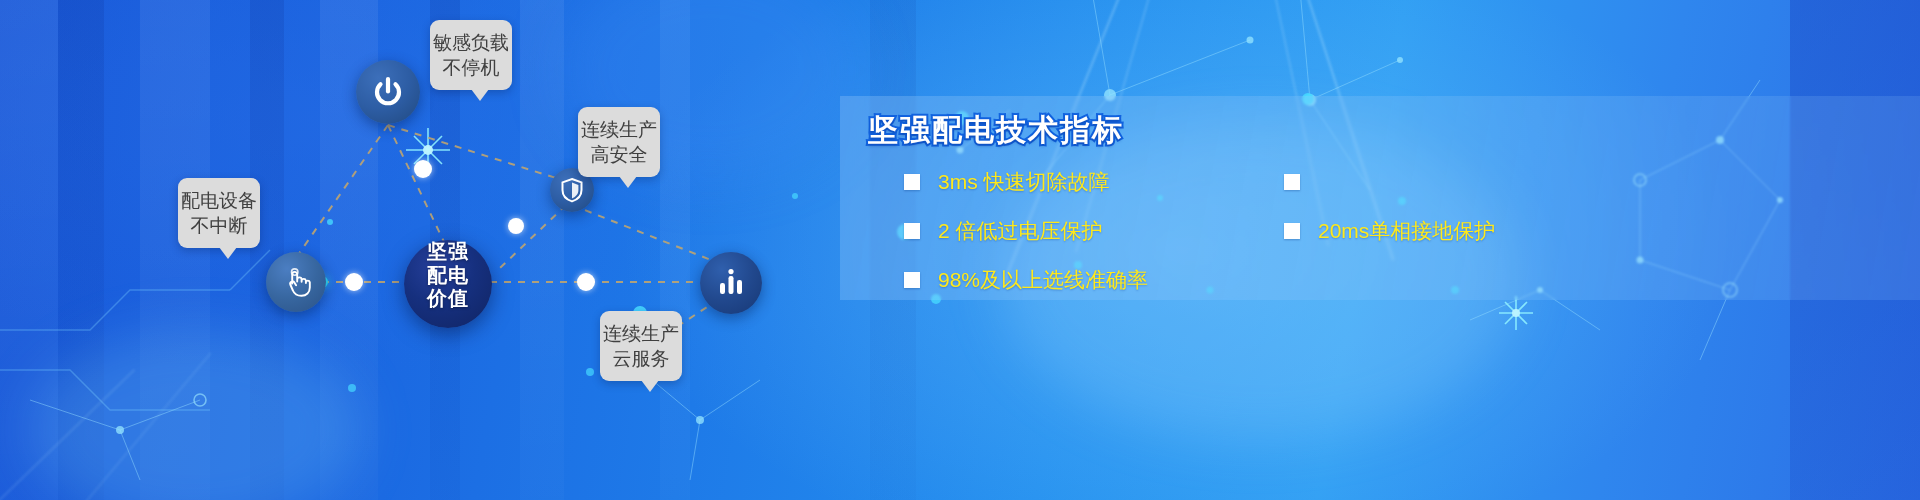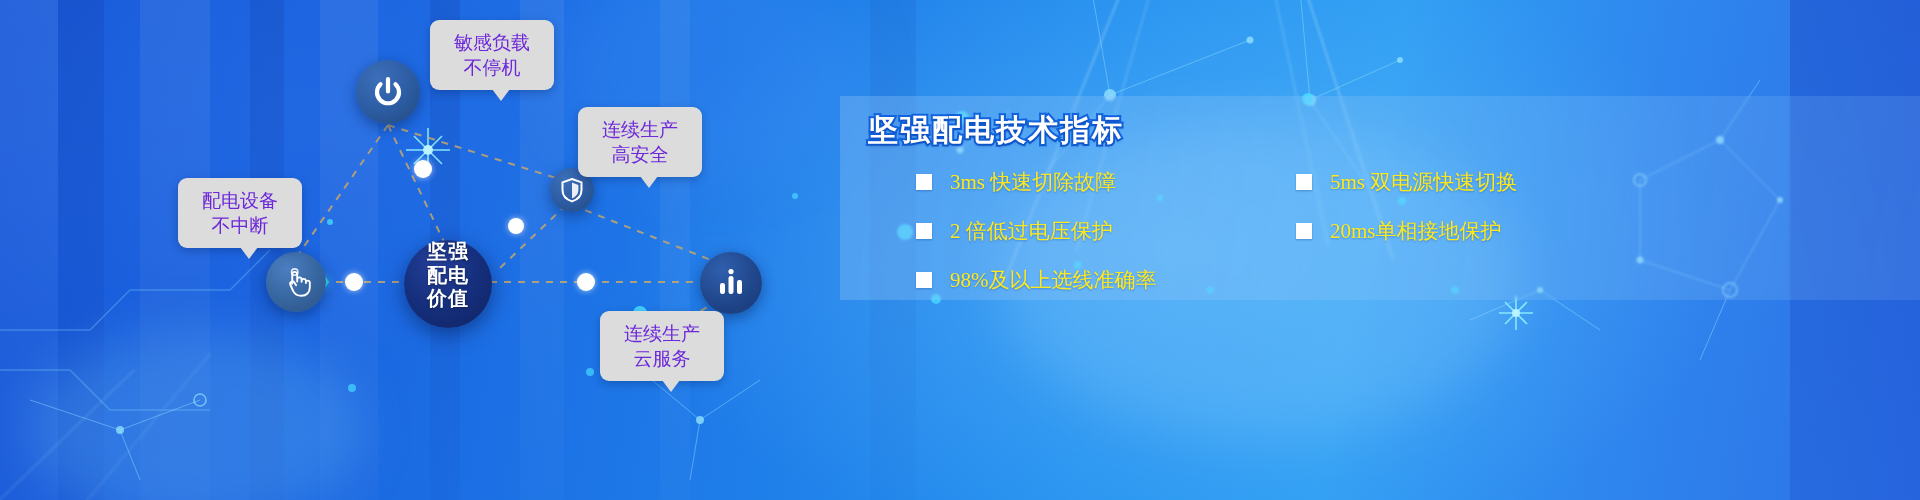--- a/index.html
+++ b/index.html
@@ -35,37 +35,37 @@
 
   .node{position:absolute;border-radius:50%;display:flex;align-items:center;justify-content:center;
         box-shadow:0 4px 14px rgba(4,28,80,.45);}
   .node svg{display:block;}
 
   .hub{position:absolute;border-radius:50%;background:radial-gradient(circle at 38% 30%,#26409c 0%,#16307f 45%,#102463 100%);
        display:flex;align-items:flex-start;justify-content:center;box-shadow:0 6px 20px rgba(4,20,70,.5);}
   .hub .hubtxt{color:#fff;font-weight:bold;font-size:20px;line-height:1.18;text-align:center;letter-spacing:1px;
        text-shadow:0 1px 3px rgba(0,0,0,.35);}
 
-  .bubble{position:absolute;background:#dcdcdc;border-radius:9px;color:#6d28d9;
-          font-size:19px;line-height:1.32;text-align:center;padding:10px 24px;
+  .bubble{position:absolute;background:#dcdcdc;border-radius:9px;color:#404040;
+          font-size:19px;line-height:1.32;text-align:center;padding:10px 3px;
           box-shadow:0 3px 9px rgba(5,25,80,.28);white-space:nowrap;}
   .bubble:after{content:"";position:absolute;width:0;height:0;}
   .bub-b:after{bottom:-11px;border-left:9px solid transparent;border-right:9px solid transparent;border-top:12px solid #dcdcdc;}
 
   .dot{position:absolute;border-radius:50%;background:#fff;box-shadow:0 0 6px rgba(255,255,255,.65);}
   .cdot{position:absolute;border-radius:50%;background:#2fe0ff;box-shadow:0 0 9px rgba(47,224,255,.85);}
 
   
   #panel{position:absolute;left:840px;top:96px;width:1244px;height:204px;
          background:linear-gradient(100deg,rgba(160,205,250,.30),rgba(150,200,250,.22) 55%,rgba(150,200,250,.14));
          backdrop-filter:blur(1px);}
   .ptitle{position:absolute;left:28px;top:14px;font-size:30px;font-weight:bold;color:#fff;letter-spacing:2px;
           -webkit-text-stroke:4px #1163e0;paint-order:stroke fill;text-shadow:0 2px 3px rgba(10,50,140,.45);}
-  .specs{position:absolute;left:76px;top:72px;width:1000px;
-         display:grid;grid-template-columns:380px 1fr;row-gap:21px;column-gap:0;font-family:Liberation Serif, serif;}
+  .specs{position:absolute;left:64px;top:72px;width:1000px;
+         display:grid;grid-template-columns:380px 1fr;row-gap:21px;column-gap:0;}
   .spec{display:flex;align-items:center;gap:18px;}
   .sq{width:16px;height:16px;background:#fff;flex:0 0 16px;box-shadow:0 1px 2px rgba(0,40,110,.3);}
   .stx{color:#ffe91a;font-size:21px;white-space:nowrap;text-shadow:0 1px 2px rgba(10,50,140,.35);}
 </style>
 </head>
 <body>
 
 <div id="stage">
 
   <div class="band bandA" style="left:0;width:58px;"></div>
@@ -252,21 +252,20 @@
   <div id="panel">
     <div class="ptitle">坚强配电技术指标</div>
 
     <div class="specs">
       <div class="spec">
         <span class="sq"></span>
         <span class="stx">3ms 快速切除故障</span>
       </div>
       <div class="spec">
         <span class="sq"></span>
-        <span class="stx">5ms 双电源快速切换</span>
       </div>
       <div class="spec">
         <span class="sq"></span>
         <span class="stx">2 倍低过电压保护</span>
       </div>
       <div class="spec">
         <span class="sq"></span>
         <span class="stx">20ms单相接地保护</span>
       </div>
       <div class="spec">

